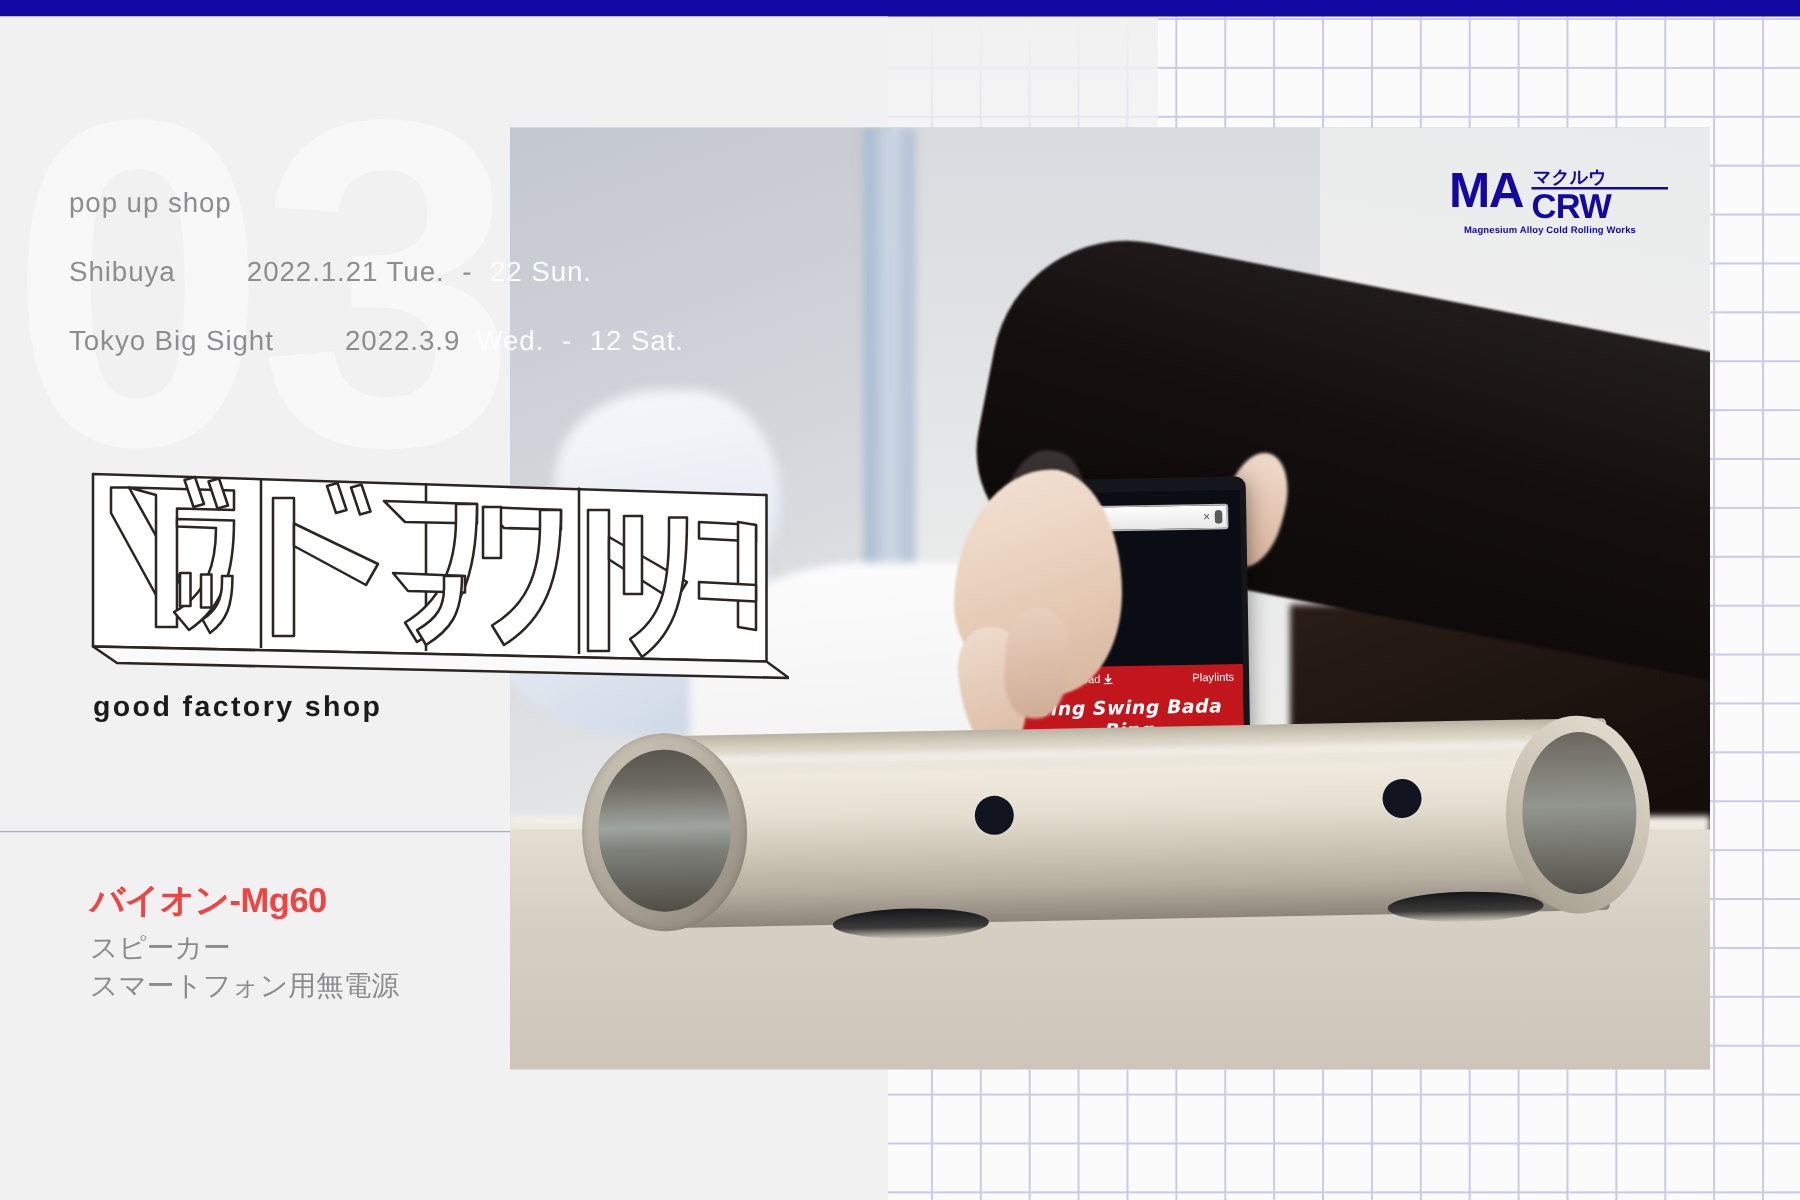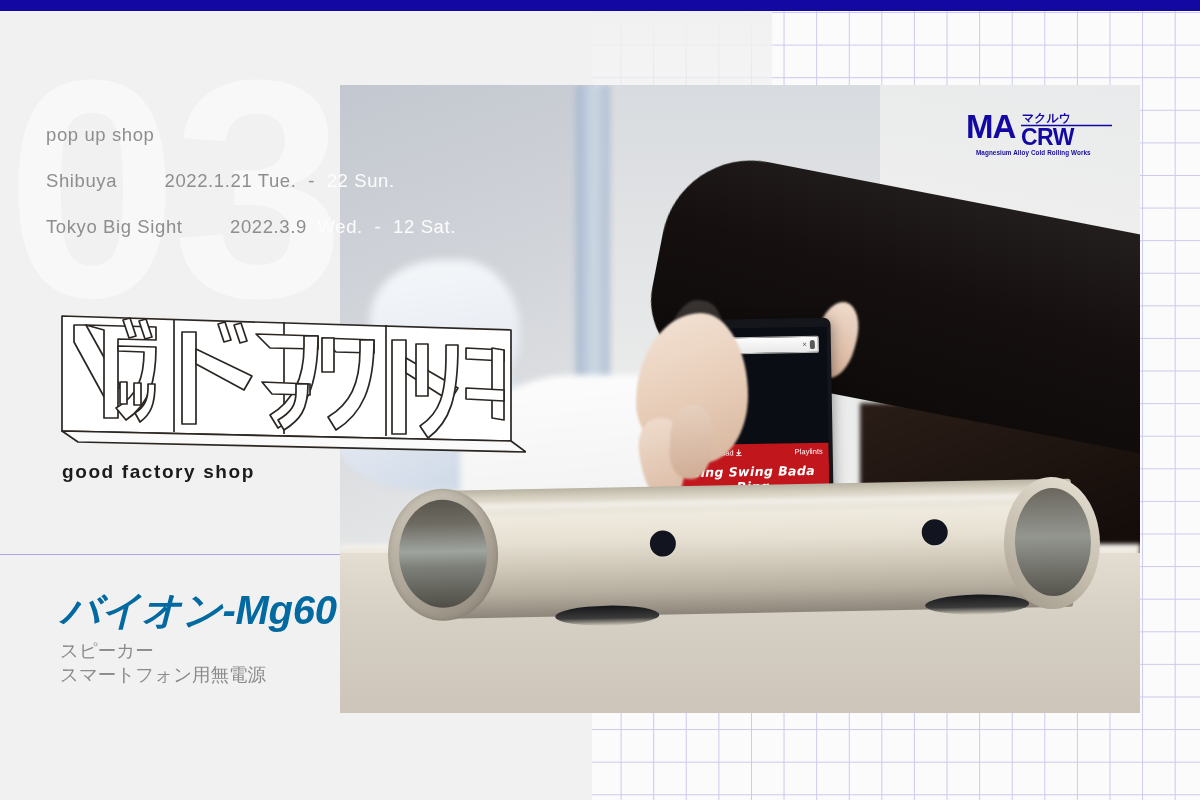--- a/index.html
+++ b/index.html
@@ -73,23 +73,22 @@
   .logo-wrap svg{ display:block; }
 
   .logo-caption{
     position:absolute; left:62px; top:461px;
     font-size:19px; font-weight:700; color:#1b1b1b; letter-spacing:1.6px;
   }
 
   
   .product{ position:absolute; left:60px; top:588px; width:320px; }
   .product h1{
-    font-size:40px; font-weight:700; color:#0369a1; letter-spacing:-.3px;
+    font-size:23px; font-weight:700; color:#ef4444; letter-spacing:-.3px;
     line-height:1.1;
-    font-style:italic;
   }
   .product .sub{
     margin-top:7px; font-size:18.5px; color:#8b8b8d; line-height:1.32;
   }
 
   
   .photo{
     position:absolute; left:340px; top:85px; width:800px; height:628px;
     overflow:hidden;
     background:#c9ccd2;

